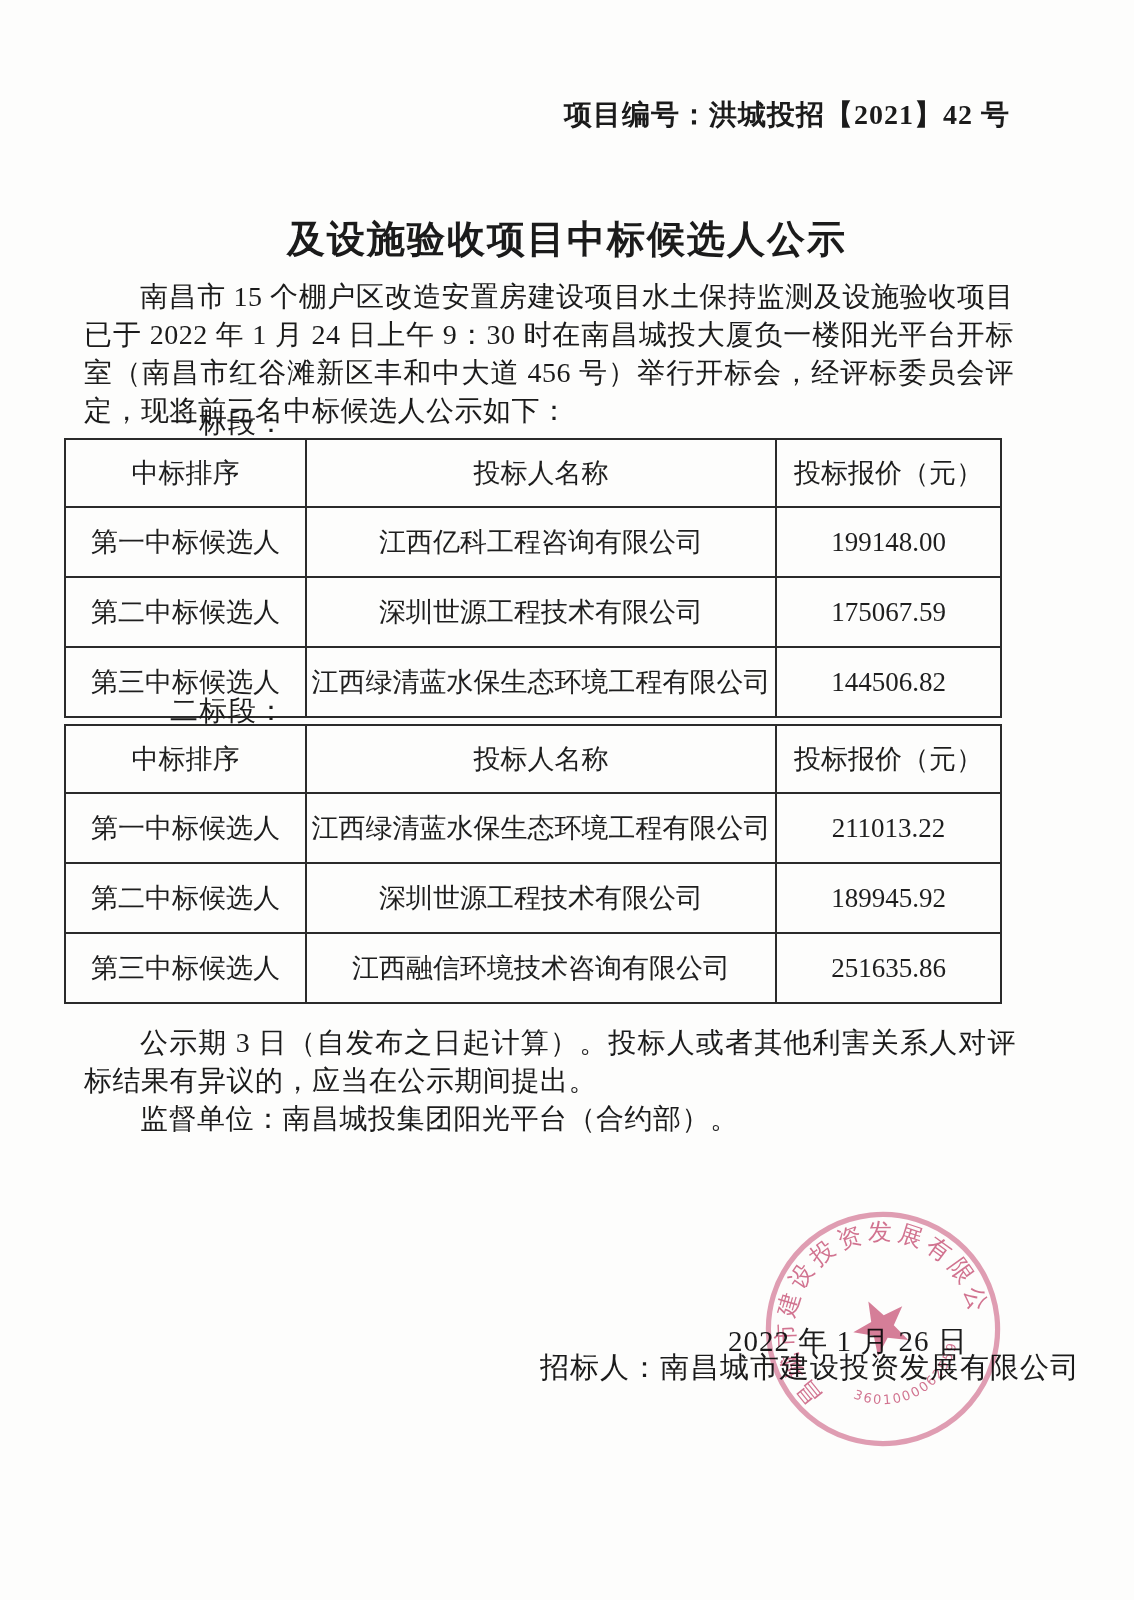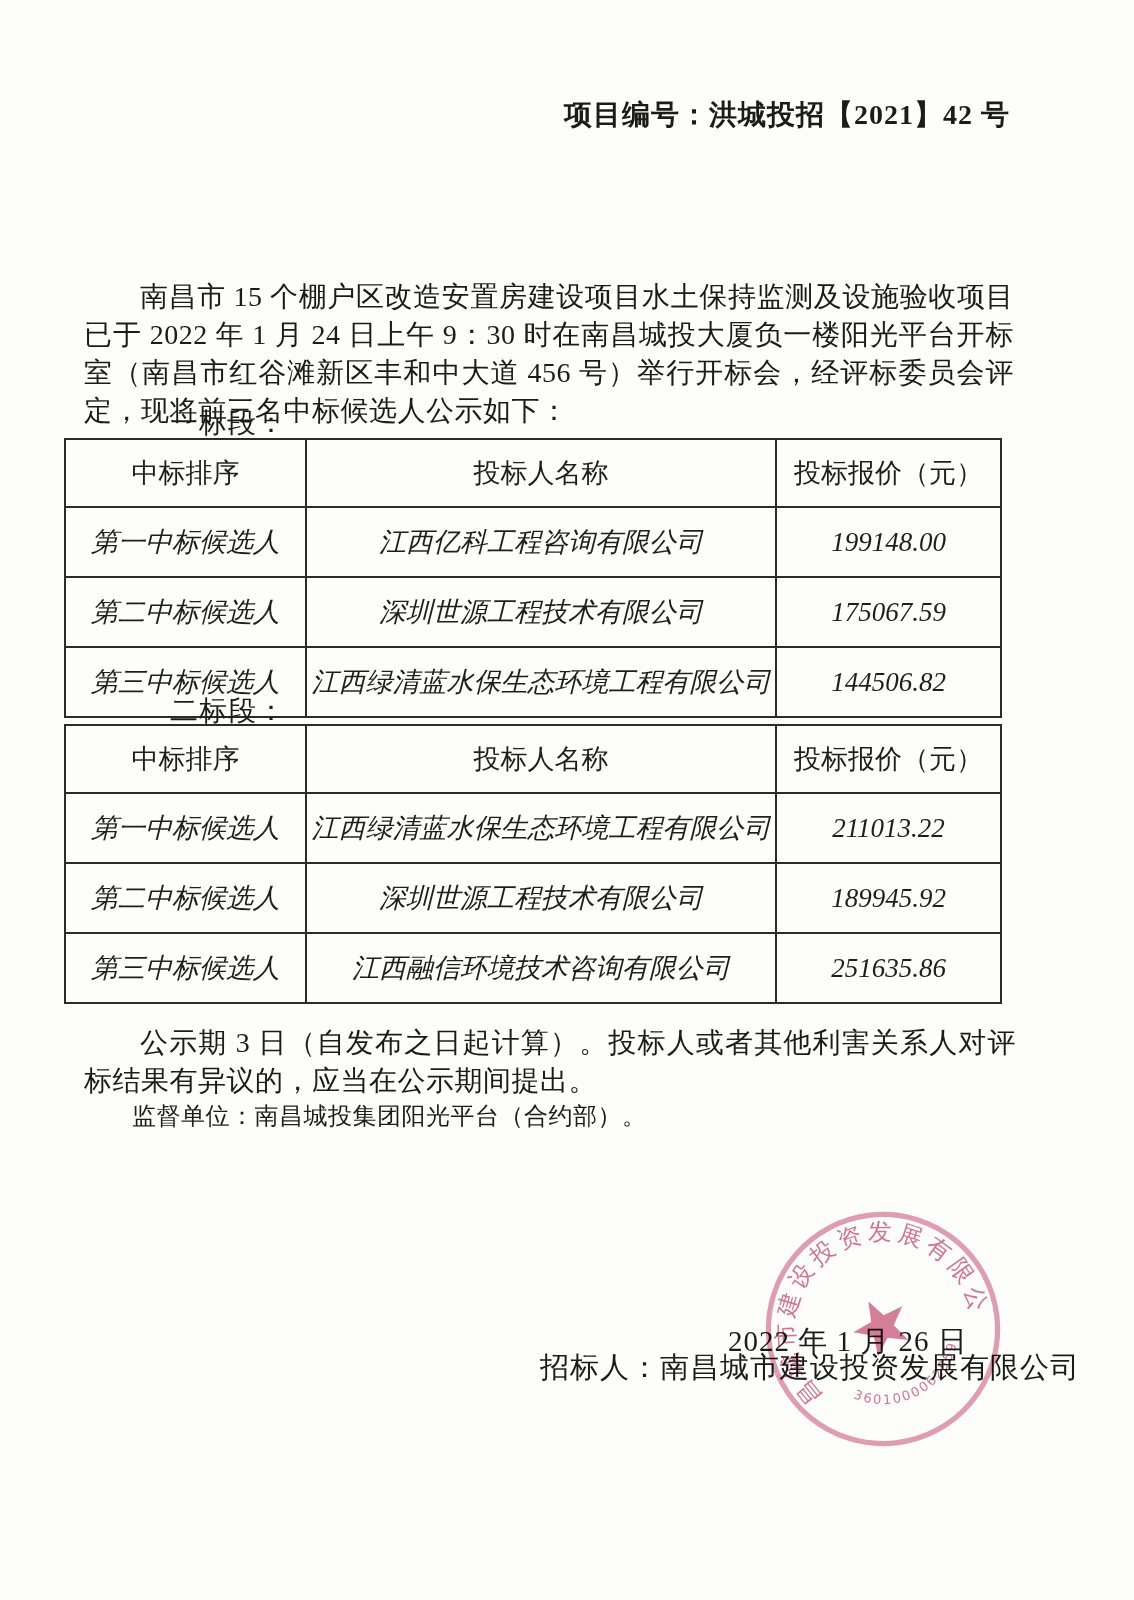--- a/index.html
+++ b/index.html
@@ -67,39 +67,39 @@
   table.bid-table th, table.bid-table td {
     border: 2px solid #2b2b2b;
     text-align: center;
     vertical-align: middle;
     font-weight: 400;
     padding: 4px 4px;
     overflow: hidden;
     white-space: nowrap;
   }
   table.bid-table th { height: 58px; }
-  table.bid-table td { height: 60px; font-style: italic; }
+  table.bid-table td { height: 60px; }
   col.c-rank  { width: 241px; }
   col.c-name  { width: 470px; }
   col.c-price { width: 225px; }
   .notice {
     position: absolute;
     top: 1024px;
     left: 84px;
     width: 932px;
     font-size: 28px;
     line-height: 38px;
     text-align: justify;
     text-indent: 2em;
     letter-spacing: 0.5px;
   }
   .contact-line {
     position: absolute;
     left: 84px;
-    font-size: 24px;
+    font-size: 28px;
     text-indent: 2em;
     letter-spacing: 0.5px;
     white-space: nowrap;
   }
   .supervisor { top: 1100px; }
   .phone      { top: 1139px; }
   .bidder-line {
     position: absolute;
     top: 1348px;
     left: 540px;
@@ -125,20 +125,21 @@
     pointer-events: none;
   }
 </style>
 </head>
 <body>
 
 <div class="page">
 
   <div class="project-no">项目编号：洪城投招【2021】42 号</div>
 
+  <div class="doc-title title-2">及设施验收项目中标候选人公示</div>
 
   <div class="intro">南昌市 15 个棚户区改造安置房建设项目水土保持监测及设施验收项目已于 2022 年 1 月 24 日上午 9：30 时在南昌城投大厦负一楼阳光平台开标室（南昌市红谷滩新区丰和中大道 456 号）举行开标会，经评标委员会评定，现将前三名中标候选人公示如下：</div>
 
   <div class="section-label label-1">一标段：</div>
 
   <table class="bid-table table-1">
     <colgroup>
         <col class="c-rank">
         <col class="c-name">
         <col class="c-price">

